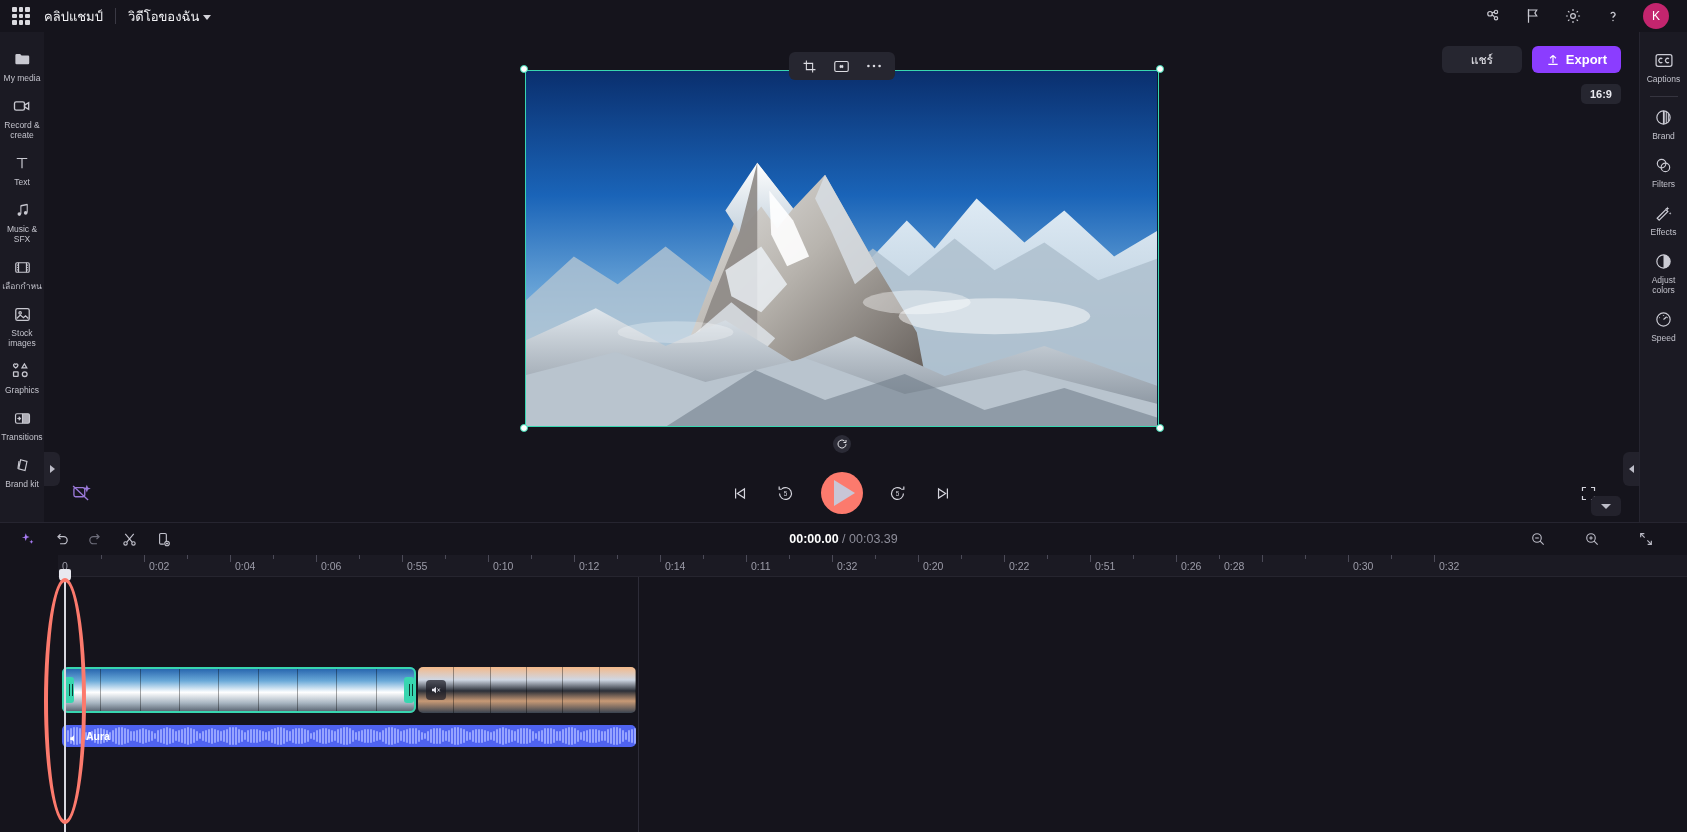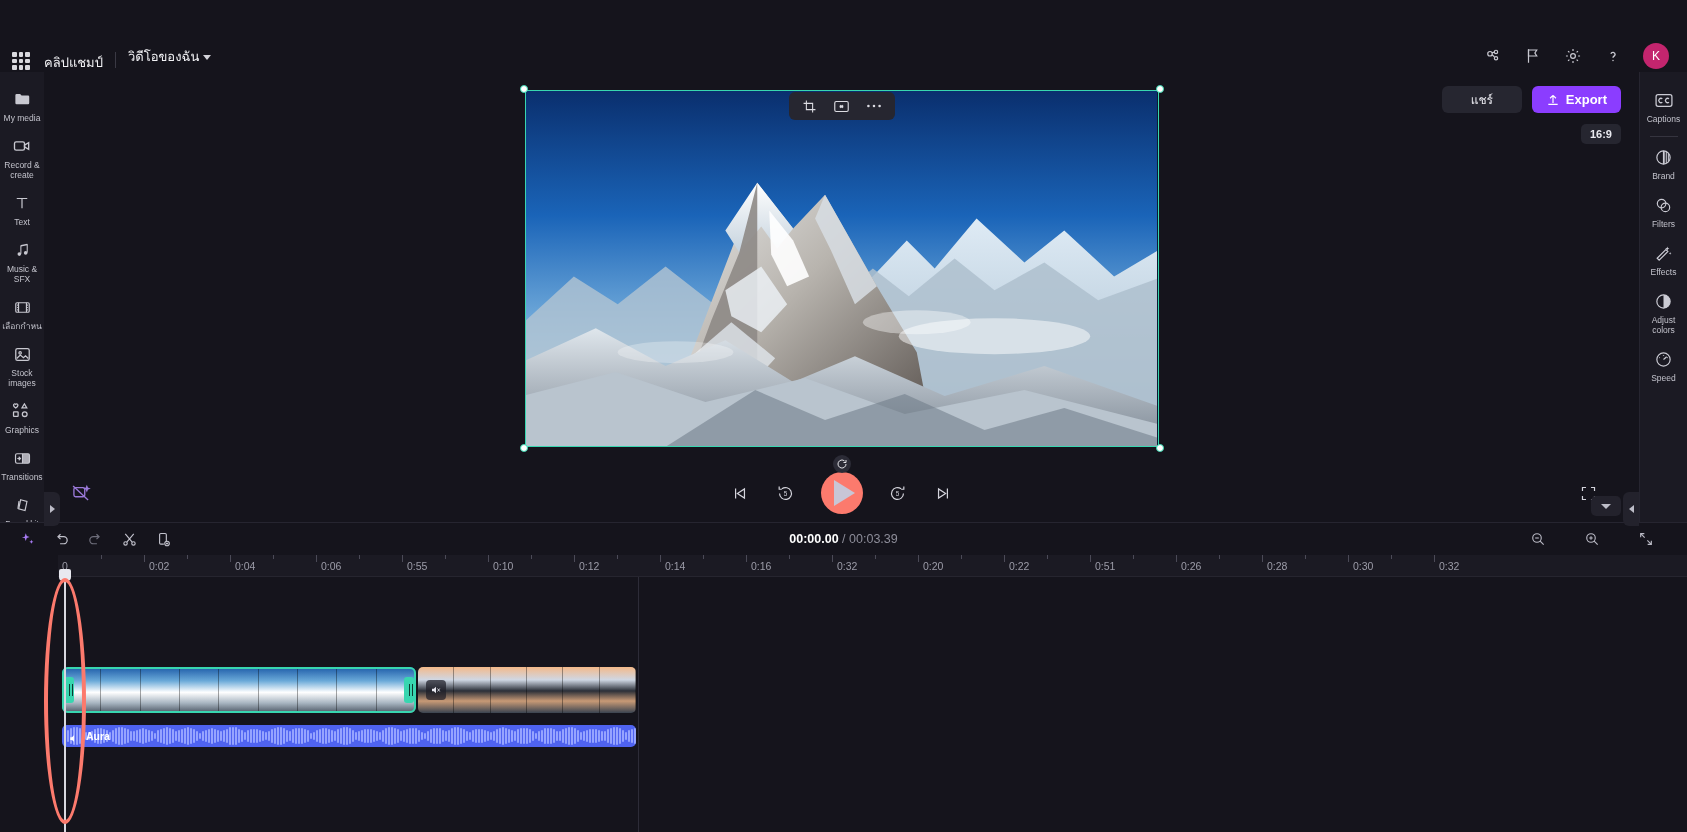--- a/index.html
+++ b/index.html
@@ -7,22 +7,22 @@
     width: 1687px; height: 832px;
     background: #15141c;
     font-family: "Liberation Sans", sans-serif;
     color: #e6e6ea;
     overflow: hidden;
   }
   .app { position: relative; width:1687px; height:832px; display:flex; flex-direction:column; }
 
   
   .topbar {
-    height: 32px; background:#15141c; display:flex; 
-    padding: 12px 12px; flex:0 0 32px; position:relative; z-index:30;margin-top:40px;
+    height: 32px; background:#15141c; display:flex; align-items:center;
+    padding: 12px 12px; flex:0 0 32px; position:relative; z-index:30;
   }
   .waffle { width:18px; height:18px; display:grid; grid-template-columns:repeat(3,1fr);
             grid-template-rows:repeat(3,1fr); gap:2px; cursor:pointer; }
   .waffle i { display:block; background:#d9d9de; border-radius:1px; }
   .brand { font-size:13px; color:#f2f2f5; margin-left:14px; letter-spacing:0; }
   .tb-div { width:1px; height:16px; background:#3a3944; margin:0 12px; }
   .projname { font-size:13px; color:#f2f2f5; display:flex; align-items:center; gap:4px; cursor:pointer;}
   .chev { width:0;height:0;border-left:4px solid transparent;border-right:4px solid transparent;
           border-top:5px solid #d4d4da; margin-top:2px;}
   .topright { margin-left:auto; display:flex; align-items:center; gap:20px; padding-right:6px;}
@@ -645,39 +645,39 @@
         <div class="tick" style="left: 387px; height: 4px;"></div>
         <div class="tlabel" style="left: 435px;">0:10</div>
         <div class="tick" style="left: 516px;"></div>
         <div class="tick" style="left: 473px; height: 4px;"></div>
         <div class="tlabel" style="left: 521px;">0:12</div>
         <div class="tick" style="left: 602px;"></div>
         <div class="tick" style="left: 559px; height: 4px;"></div>
         <div class="tlabel" style="left: 607px;">0:14</div>
         <div class="tick" style="left: 688px;"></div>
         <div class="tick" style="left: 645px; height: 4px;"></div>
-        <div class="tlabel" style="left: 693px;">0:16</div>
+        <div class="tlabel" style="left: 693px;">0:11</div>
         <div class="tick" style="left: 774px;"></div>
         <div class="tick" style="left: 731px; height: 4px;"></div>
         <div class="tlabel" style="left: 779px;">0:32</div>
         <div class="tick" style="left: 860px;"></div>
         <div class="tick" style="left: 817px; height: 4px;"></div>
         <div class="tlabel" style="left: 865px;">0:20</div>
         <div class="tick" style="left: 946px;"></div>
         <div class="tick" style="left: 903px; height: 4px;"></div>
         <div class="tlabel" style="left: 951px;">0:22</div>
         <div class="tick" style="left: 1032px;"></div>
         <div class="tick" style="left: 989px; height: 4px;"></div>
         <div class="tlabel" style="left: 1037px;">0:51</div>
         <div class="tick" style="left: 1118px;"></div>
         <div class="tick" style="left: 1075px; height: 4px;"></div>
         <div class="tlabel" style="left: 1123px;">0:26</div>
         <div class="tick" style="left: 1204px;"></div>
         <div class="tick" style="left: 1161px; height: 4px;"></div>
-        <div class="tlabel" style="left: 1209px;">0:28</div>
+        <div class="tlabel" style="left: 1166px;">0:28</div>
         <div class="tick" style="left: 1290px;"></div>
         <div class="tick" style="left: 1247px; height: 4px;"></div>
         <div class="tlabel" style="left: 1295px;">0:30</div>
         <div class="tick" style="left: 1376px;"></div>
         <div class="tick" style="left: 1333px; height: 4px;"></div>
         <div class="tlabel" style="left: 1381px;">0:32</div>
       </div>
 
     <div class="tracks" id="tracks">
 

